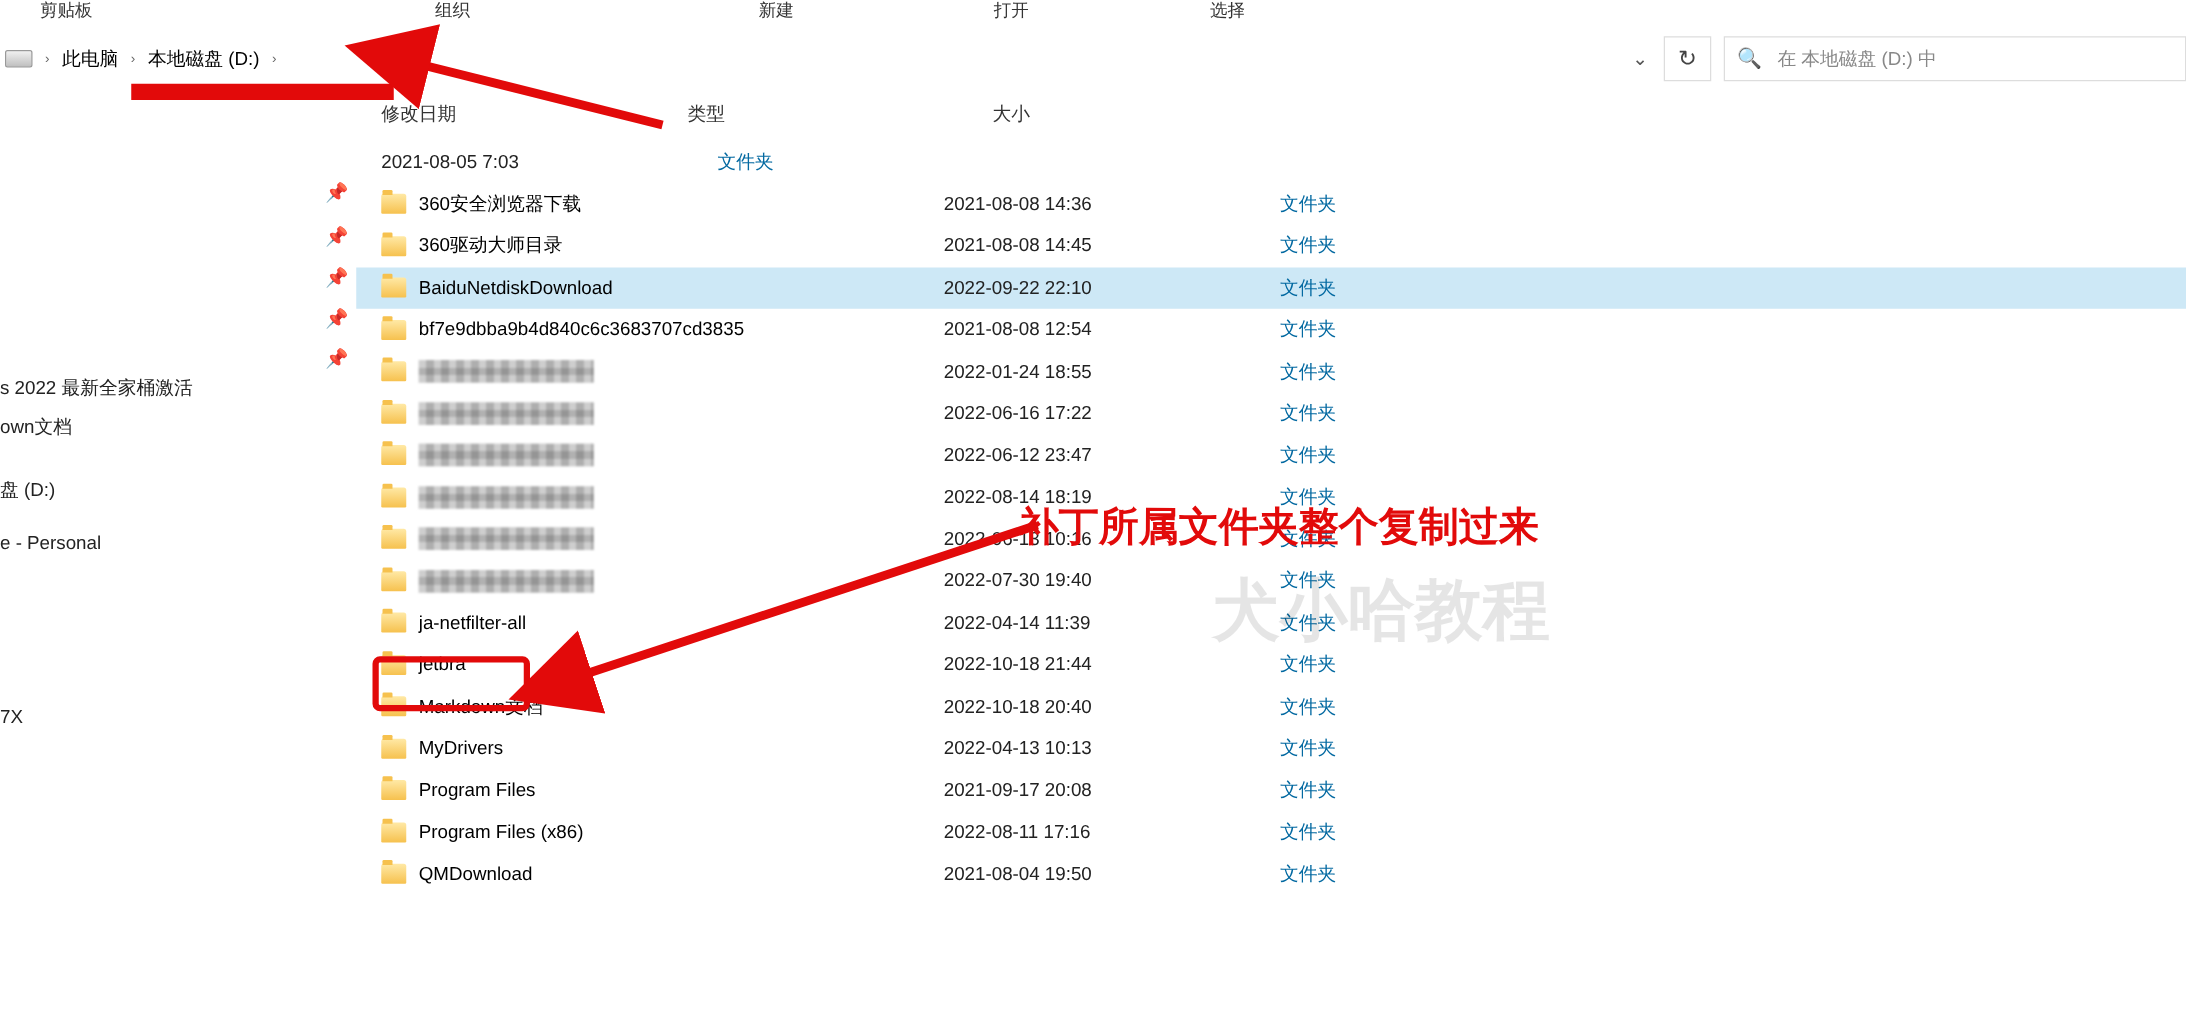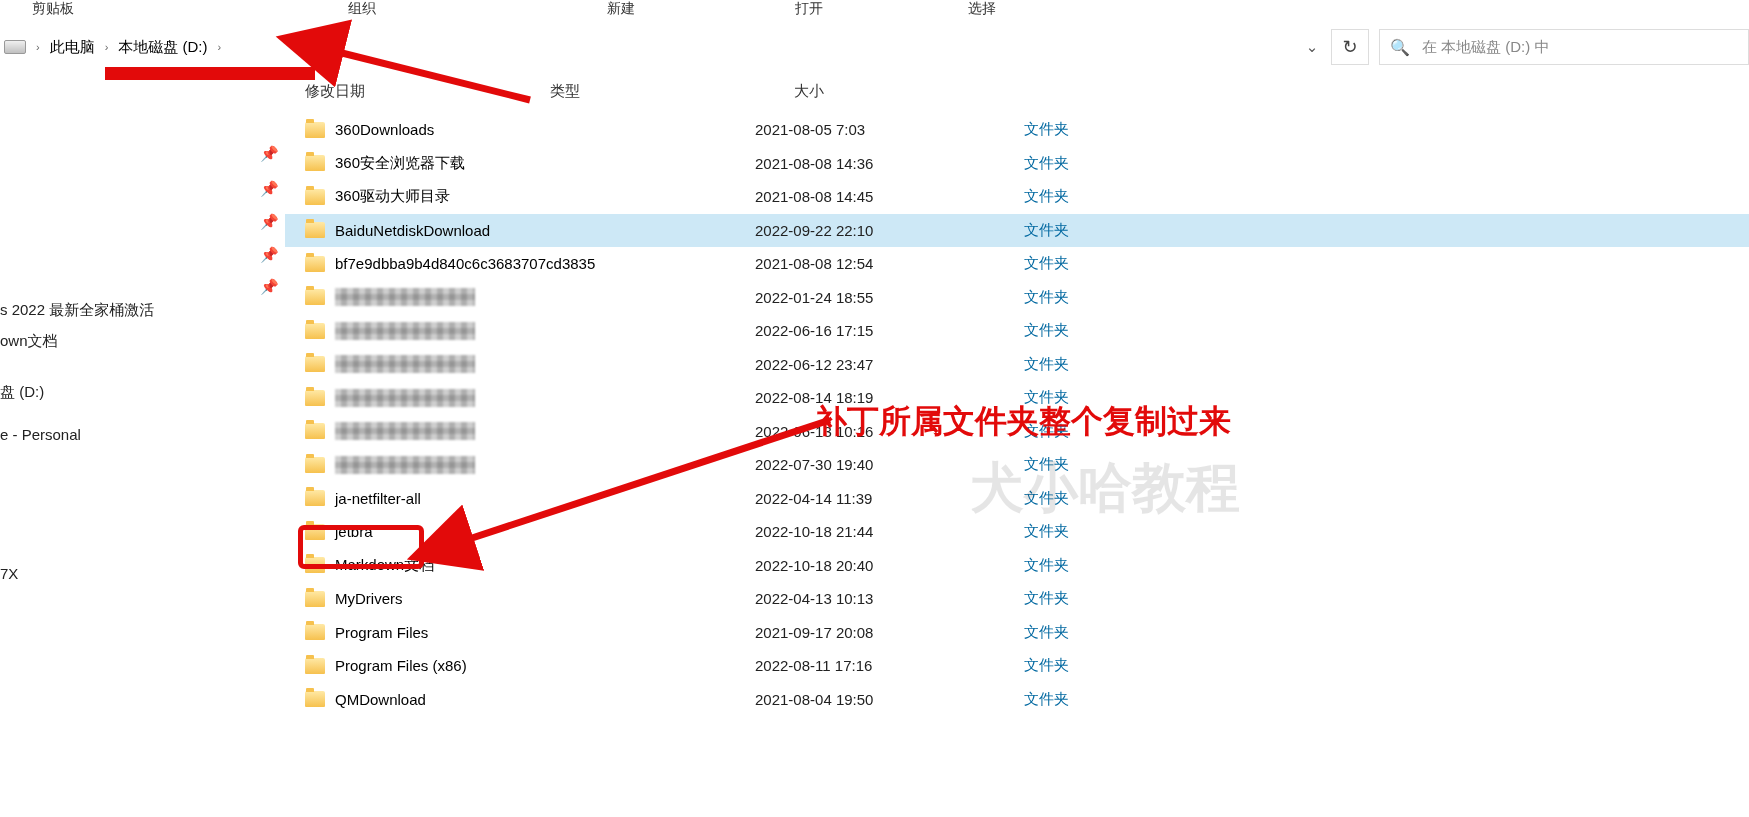--- a/index.html
+++ b/index.html
@@ -254,24 +254,20 @@
   </div>
 
   <div class="filelist">
     <div class="headers">
       <div class="col-date">修改日期</div>
       <div class="col-type">类型</div>
       <div class="col-size">大小</div>
     </div>
     <div class="rows" id="rows">
         <div class="row">
-          <div class="cell-name">
-            <div class="folder-ico"></div>
-            <span>360Downloads</span>
-          </div>
           <div class="cell-date">2021-08-05 7:03</div>
           <div class="cell-type">文件夹</div>
           <div class="cell-size"></div>
         </div>
         <div class="row">
           <div class="cell-name">
             <div class="folder-ico"></div>
             <span>360安全浏览器下载</span>
           </div>
           <div class="cell-date">2021-08-08 14:36</div>
@@ -312,21 +308,21 @@
           </div>
           <div class="cell-date">2022-01-24 18:55</div>
           <div class="cell-type">文件夹</div>
           <div class="cell-size"></div>
         </div>
         <div class="row">
           <div class="cell-name">
             <div class="folder-ico"></div>
             <div class="pixelated"></div>
           </div>
-          <div class="cell-date">2022-06-16 17:15</div>
+          <div class="cell-date">2022-06-16 17:22</div>
           <div class="cell-type">文件夹</div>
           <div class="cell-size"></div>
         </div>
         <div class="row">
           <div class="cell-name">
             <div class="folder-ico"></div>
             <div class="pixelated"></div>
           </div>
           <div class="cell-date">2022-06-12 23:47</div>
           <div class="cell-type">文件夹</div>

